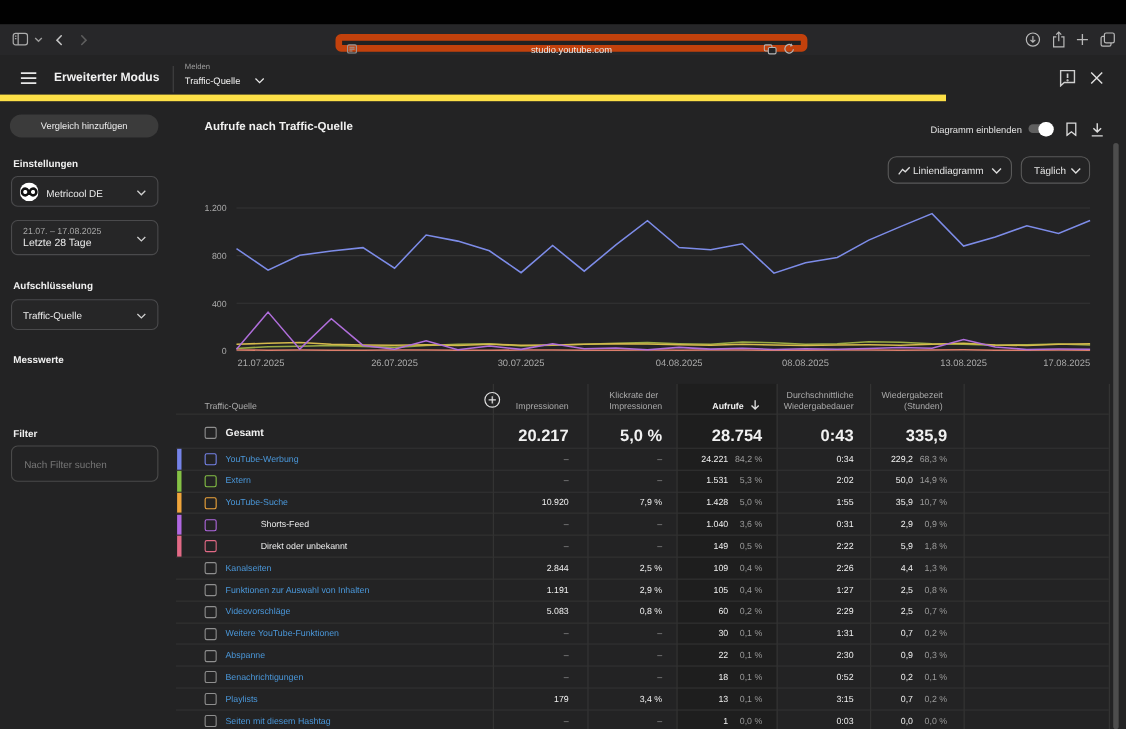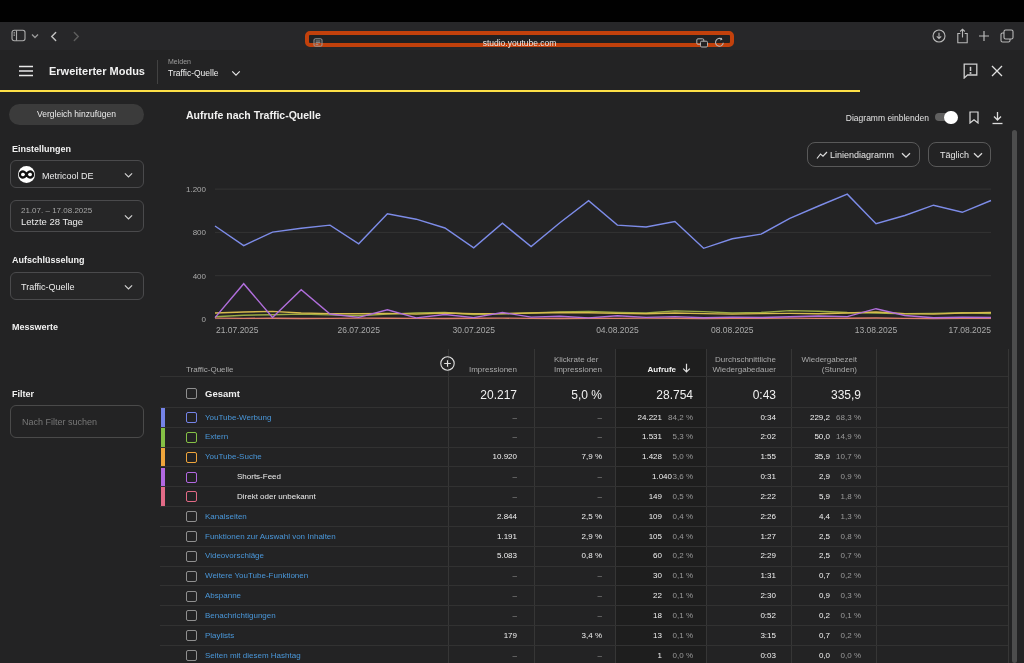--- a/index.html
+++ b/index.html
@@ -5,25 +5,25 @@
 * { margin:0; padding:0; box-sizing:border-box; }
 html,body { width:1024px; height:663px; overflow:hidden; background:#000; }
 body { font-family:"Liberation Sans", sans-serif; position:relative; }
 #menubar { position:absolute; left:0; top:0; width:1024px; height:22px; background:#010101; }
 #toolbar { position:absolute; left:0; top:22px; width:1024px; height:28px; background:#272729; }
 #app { position:absolute; left:0; top:50px; width:1024px; height:613px; background:#232324; }
 .ico { position:absolute; }
 svg { display:block; }
 
 
-#urlfield { position:absolute; left:305px; top:9px; width:429px; height:16px; background:#212122; border:4px solid #c2410c; border-radius:5px; }
+#urlfield { position:absolute; left:305px; top:9px; width:429px; height:16px; background:#212122; border:6px solid #c2410c; border-radius:5px; }
 #urltext { position:absolute; left:0; right:0; top:3px; text-align:center; color:#e8e8e8; font-size:8.5px; }
 
 
-#apphdr { position:absolute; left:0; top:0; width:860px; height:42px; border-bottom:2px solid #fde047; }
+#apphdr { position:absolute; left:0; top:0; width:860px; height:42px; border-bottom:6px solid #fde047; }
 #hdr-title { position:absolute; left:49px; top:15px; color:#f1f1f1; font-size:11px; font-weight:bold; }
 #hdr-div { position:absolute; left:157px; top:10px; width:1px; height:24px; background:#424242; }
 #hdr-melden { position:absolute; left:168px; top:8px; color:#9e9e9e; font-size:7px; }
 #hdr-tq { position:absolute; left:168px; top:18px; color:#f1f1f1; font-size:8.5px; }
 
 
 #side { position:absolute; left:0; top:42px; width:160px; bottom:0; }
 .pill { position:absolute; left:9px; top:12px; width:135px; height:21px; background:#3b3b3b; border-radius:11px; color:#ececec; font-size:8.5px; text-align:center; line-height:21px; }
 .slabel { position:absolute; left:12px; color:#f1f1f1; font-size:9px; font-weight:bold; }
 .sbox { position:absolute; left:10px; width:134px; background:#262627; border:1px solid #4a4a4c; border-radius:6px; color:#ececec; }
@@ -38,21 +38,21 @@
 
 .vline { position:absolute; top:257px; bottom:0; width:1px; background:#363636; }
 .row { position:absolute; left:0; width:848px; border-bottom:1px solid #323232; }
 .strip { position:absolute; left:1px; top:0; bottom:0; width:4px; }
 .cb { position:absolute; left:26px; width:11px; height:11px; border:1.5px solid #8f8f8f; border-radius:2px; }
 .lnk { position:absolute; left:45px; color:#4a97d9; font-size:8px; }
 .num { position:absolute; color:#f1f1f1; font-size:8px; text-align:right; }
 .pct { position:absolute; color:#9b9b9b; font-size:8px; text-align:right; }
 .hl { position:absolute; top:257px; bottom:0; left:455px; width:91px; background:rgba(0,0,0,0.14); }
 .num.g { color:#9b9b9b; }
-.num.b { font-weight:normal; font-size:12px; }
+.num.b { font-weight:bold; font-size:15px; }
 .lnk.wht { color:#ececec;padding-left:32px; }
 #scrollbar { position:absolute; left:1012px; top:130px; width:5px; height:533px; background:#4d4d4d; border-radius:3px; z-index:9; }
 </style>
 </head>
 <body>
 <div id="menubar"></div>
 <div id="toolbar">
 
   <svg class="ico" style="left:11px;top:7px" width="15" height="13" viewBox="0 0 17 15" fill="none" stroke="#adadad" stroke-width="1.3">
     <rect x="1" y="1.5" width="15" height="12" rx="2.5"></rect>
@@ -281,21 +281,21 @@
         <div class="num" style="top:4.5px;right:232px">1:55</div>
         <div class="num" style="top:4.5px;right:178px">35,9</div>
         <div class="pct" style="top:4.5px;right:147px">10,7 %</div>
       </div>
 <div class="row" style="top:375.5px;height:19.8px">
         <div class="strip" style="background:#b168e1"></div>
         <div class="cb" style="top:4px;border-color:#b168e1"></div>
         <div class="lnk wht" style="top:4.5px">Shorts-Feed</div>
         <div class="num g" style="top:4.5px;right:491px">–</div>
         <div class="num g" style="top:4.5px;right:406px">–</div>
-        <div class="num" style="top:4.5px;right:336px">1.040</div>
+        <div class="num" style="top:4.5px;right:346px">1.040</div>
         <div class="pct" style="top:4.5px;right:315px">3,6 %</div>
         <div class="num" style="top:4.5px;right:232px">0:31</div>
         <div class="num" style="top:4.5px;right:178px">2,9</div>
         <div class="pct" style="top:4.5px;right:147px">0,9 %</div>
       </div>
 <div class="row" style="top:395.4px;height:19.8px">
         <div class="strip" style="background:#e26a86"></div>
         <div class="cb" style="top:4px;border-color:#e26a86"></div>
         <div class="lnk wht" style="top:4.5px">Direkt oder unbekannt</div>
         <div class="num g" style="top:4.5px;right:491px">–</div>

